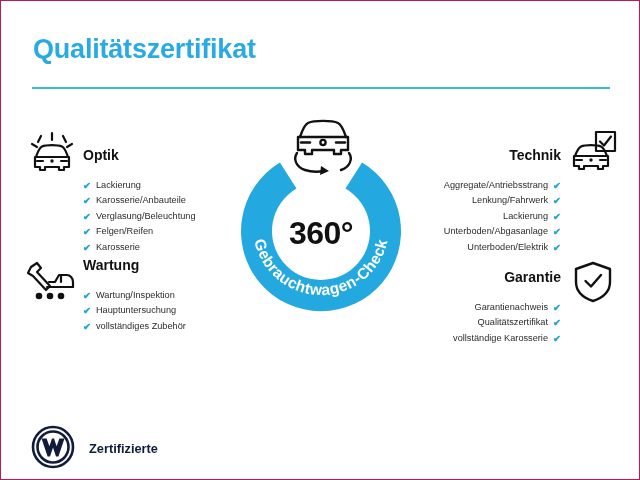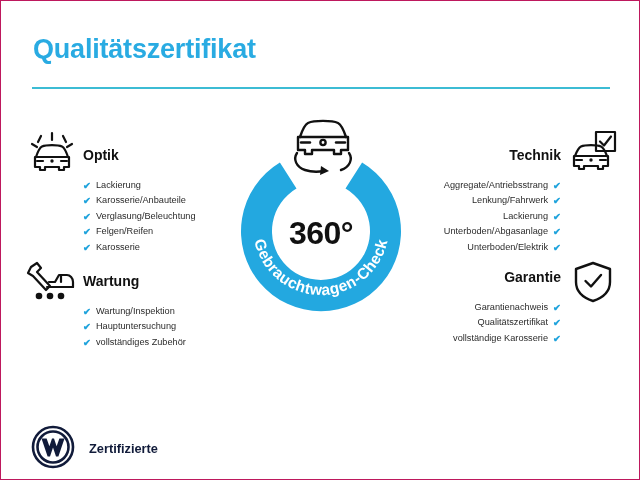--- a/index.html
+++ b/index.html
@@ -59,21 +59,21 @@
   .left .head{text-align:left;}
   .left .list li{justify-content:flex-start;}
   .left .check{margin-right:5px;}
   
   .right .head{text-align:right;}
   .right .list li{justify-content:flex-end;}
   .right .check{margin-left:5px;}
 
   
   #blk-optik{left:82px;top:146px;width:170px;}
-  #blk-wartung{left:82px;top:272px;width:170px;}
+  #blk-wartung{left:82px;top:256px;width:170px;}
   #blk-technik{left:390px;top:146px;width:170px;}
   #blk-garantie{left:390px;top:268px;width:170px;}
 
   .list-optik{margin-top:9px;}
   .list-wartung{margin-top:9px;}
   .list-technik{margin-top:9px;}
   .list-garantie{margin-top:9px;}
 
   
   .sec-icon{position:absolute;}

